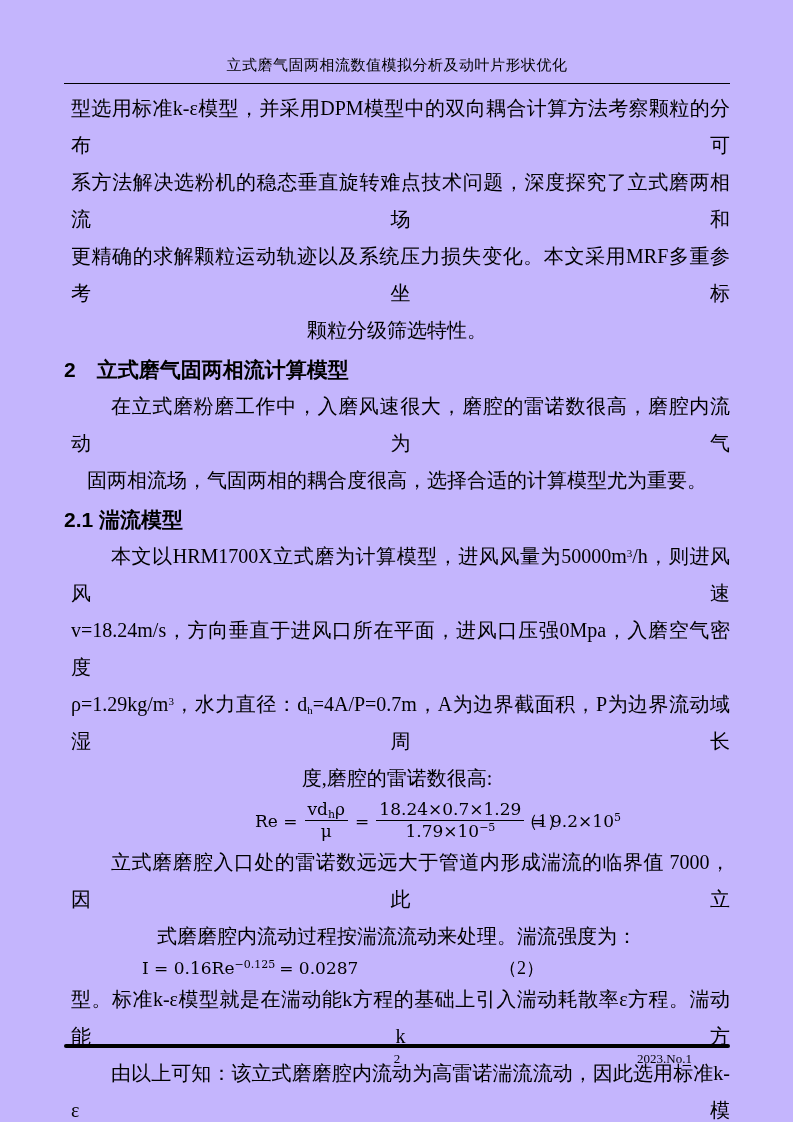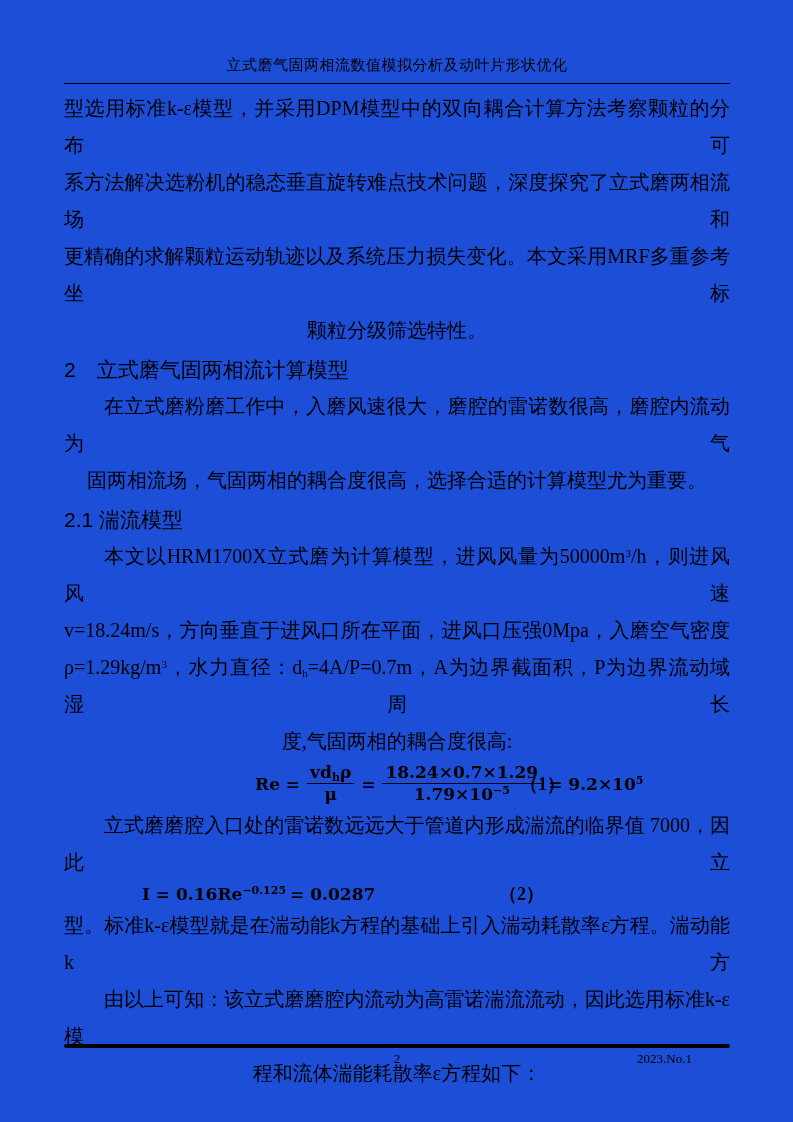--- a/index.html
+++ b/index.html
@@ -6,21 +6,21 @@
   html, body { margin: 0; padding: 0; }
   body {
     background: #e8e8e8;
     font-family: "Liberation Serif", "DejaVu Serif", serif;
     color: #000;
   }
   .page {
     position: relative;
     width: 793px;
     height: 1122px;
-    background: #1d4ed8;
+    background: #c4b5fd;
     overflow: hidden;
   }
   .content {
     position: absolute;
     left: 64px;
     top: 0;
     width: 666px;
   }
   
   .header-title {
@@ -31,36 +31,36 @@
     letter-spacing: 0.5px;
   }
   .header-rule {
     border-bottom: 1.5px solid #000;
     margin-top: 7px;
   }
   
   .para { font-size: 20px; line-height: 37px; }
   .p1 { margin-top: 6px; }
   .line { text-align: center; white-space: normal; }
-  .full { text-align: justify; text-align-last: justify; text-justify: inter-character; }
+  .full { text-align: justify; text-align-last: justify; text-justify: inter-character; margin-left: 7px; }
   .ind { text-indent: 40px; }
   .lat { font-size: 20px; }
   .ms { font-size: 11px; line-height: 0; }
   sup.ms { vertical-align: 6px; }
   sub.ms { vertical-align: -3px; }
   
   .h2, .h21 {
     font-family: "Liberation Sans", "DejaVu Sans", sans-serif;
-    font-weight: normal;
+    font-weight: bold;
     font-size: 21px;
     line-height: 28px;
     margin: 7px 0 4px 0;
   }
   
-  .eq-wrap { position: relative; margin: 3px 0; font-weight: bold; }
+  .eq-wrap { position: relative; margin: 3px 0; }
   .eq-body { display: flex; flex-direction: column; align-items: flex-start; }
   .eq-row {
     display: flex; align-items: center; gap: 4px;
     font-size: 17px;
     font-family: "DejaVu Serif", "Liberation Serif", serif;
   }
   .frac { display: inline-flex; flex-direction: column; align-items: center; margin: 0 3px; }
   .frac .num {
     display: inline-block; border-bottom: 1px solid #000;
     padding: 0 3px 1px; line-height: 19px; text-align: center; white-space: nowrap;
@@ -104,21 +104,21 @@
       <div class="line full ind">在立式磨粉磨工作中，入磨风速很大，磨腔的雷诺数很高，磨腔内流动为气</div>
       <div class="line">固两相流场，气固两相的耦合度很高，选择合适的计算模型尤为重要。</div>
     </div>
 
     <div class="h21">2.1 湍流模型</div>
 
     <div class="para">
       <div class="line full ind"><span>本文以HRM1700X立式磨为计算模型，进风风量为</span><span class="lat">50000m</span><sup class="ms">3</sup><span class="lat">/h</span><span>，则进风风速</span></div>
       <div class="line full"><span class="lat">v=18.24m/s</span><span>，方向垂直于进风口所在平面，进风口压强</span><span class="lat">0Mpa</span><span>，入磨空气密度</span></div>
       <div class="line full"><span class="lat">ρ=1.29kg/m</span><sup class="ms">3</sup><span>，水力直径：</span><span class="lat">d</span><sub class="ms">h</sub><span class="lat">=4A/P=0.7m</span><span>，A为边界截面积，P为边界流动域湿周长</span></div>
-      <div class="line">度,气固两相的耦合度很高:</div>
+      <div class="line">度,磨腔的雷诺数很高:</div>
     </div>
 
     <div class="eq-wrap">
       <div class="eq-body" style="margin-left:191px">
         <div class="eq-row">
           <span class="tk">Re =</span>
           <span class="frac">
             <span class="num"><span>vd</span><sub class="ms">h</sub><span>ρ</span></span>
             <span class="den">μ</span>
           </span>
@@ -128,20 +128,21 @@
             <span class="den"><span>1.79×10</span><sup class="ms">−5</sup></span>
           </span>
           <span class="tk"><span>= 9.2×10</span><sup class="ms">5</sup></span>
         </div>
       </div>
       <span class="eq-tag" style="left:456px">（1）</span>
     </div>
 
     <div class="para">
       <div class="line full ind">立式磨磨腔入口处的雷诺数远远大于管道内形成湍流的临界值 7000，因此立</div>
+      <div class="line">式磨磨腔内流动过程按湍流流动来处理。湍流强度为：</div>
     </div>
 
     <div class="eq-wrap">
       <div class="eq-body" style="margin-left:78px">
         <div class="eq-row">
           <span class="tk"><span>I = 0.16Re</span><sup class="ms">−0.125</sup></span>
           <span class="tk">= 0.0287</span>
         </div>
       </div>
       <span class="eq-tag">（2）</span>

